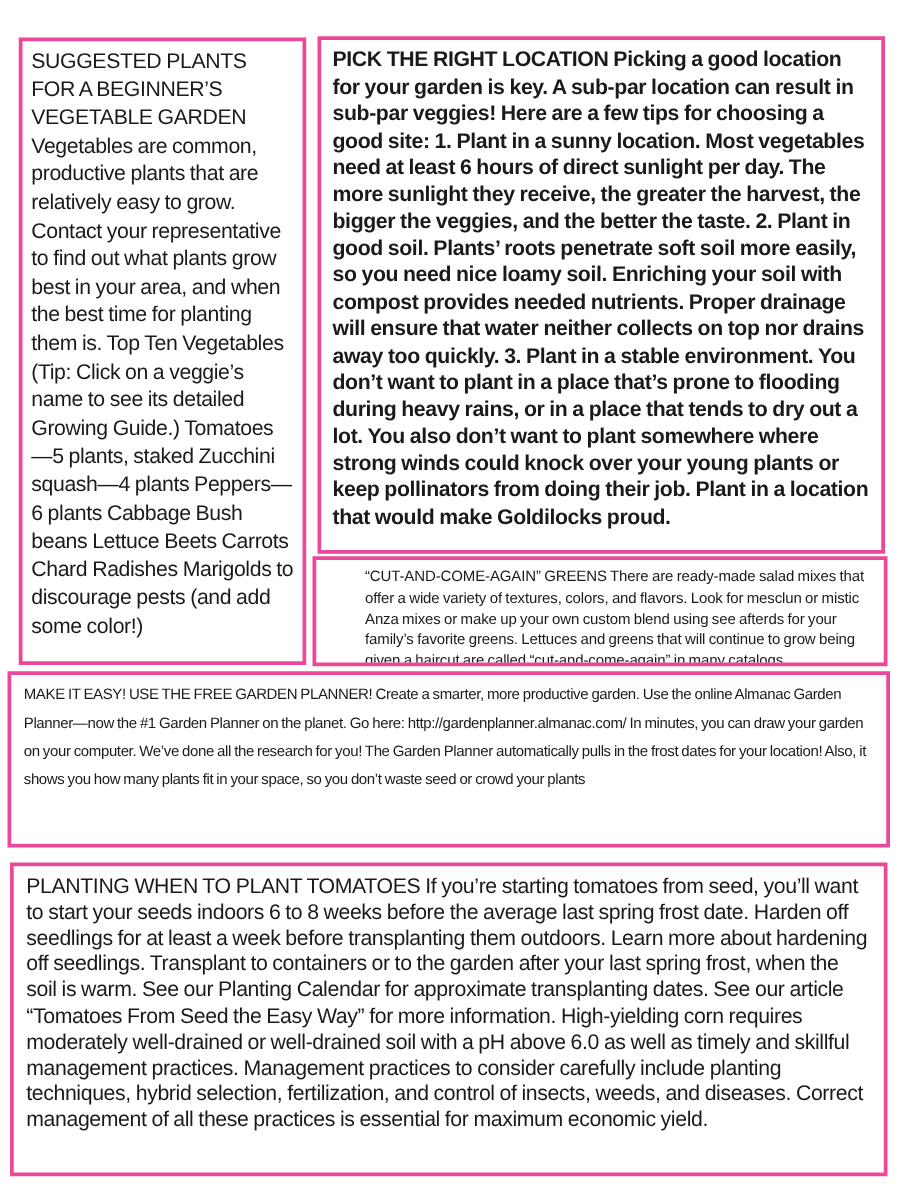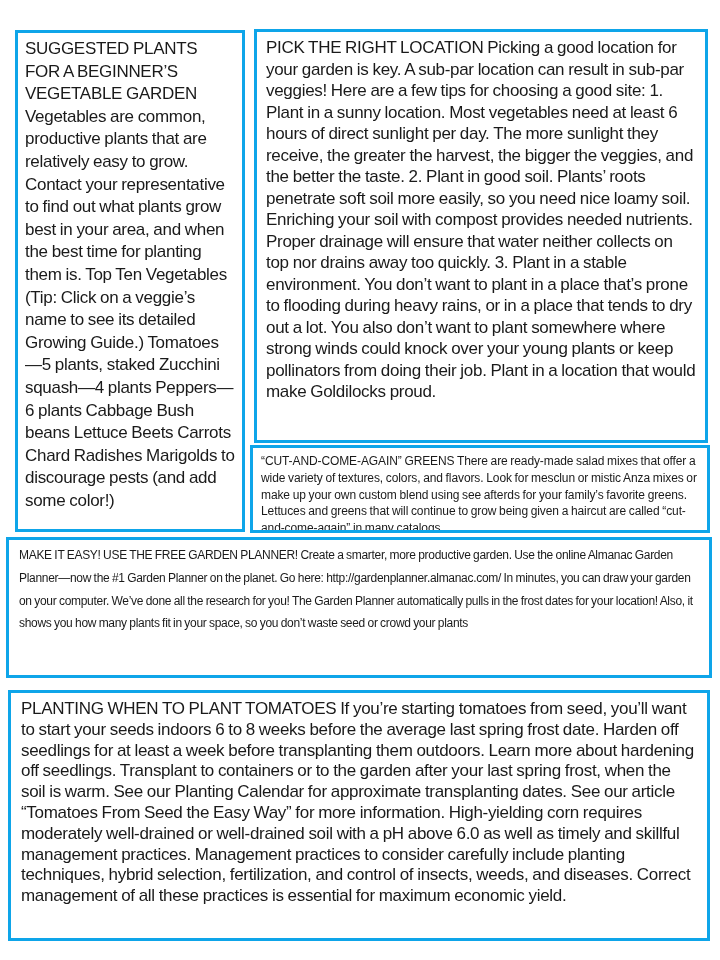--- a/index.html
+++ b/index.html
@@ -11,21 +11,21 @@
     position: relative;
     width: 720px;
     height: 960px;
     background: #ffffff;
     font-family: "Liberation Sans", sans-serif;
     color: #1a1a1a;
   }
   .box {
     position: absolute;
     box-sizing: border-box;
-    border: 3px solid #0ea5e9;
+    border: 3px solid #ec4899;
     background: #ffffff;
     overflow: hidden;
   }
   .box p {
     margin: 0;
     text-align: left;
     letter-spacing: -0.3px;
     word-spacing: -0.5px;
   }
   
@@ -33,29 +33,30 @@
     left: 15px; top: 30px;
     width: 230px; height: 502px;
     padding: 5px 7px;
   }
   .box-suggested p { font-size: 17px; line-height: 22.6px; }
   
   .box-location {
     left: 254px; top: 29px;
     width: 454px; height: 414px;
     padding: 5px 9px;
+    font-weight: bold;
   }
   .box-location p { font-size: 17px; line-height: 21.5px; }
   
   .box-greens {
     left: 250px; top: 445px;
     width: 460px; height: 88px;
     padding: 5px 8px;
   }
-  .box-greens p { font-size: 12px; line-height: 16.8px; letter-spacing: -0.1px; }
+  .box-greens p { font-size: 12px; line-height: 16.8px; letter-spacing: -0.1px; margin-left: 31px; }
   
   .box-planner {
     left: 6px; top: 537px;
     width: 706px; height: 141px;
     padding: 4px 10px;
   }
   .box-planner p { font-size: 12px; line-height: 22.8px; }
   
   .box-tomatoes {
     left: 8px; top: 690px;

